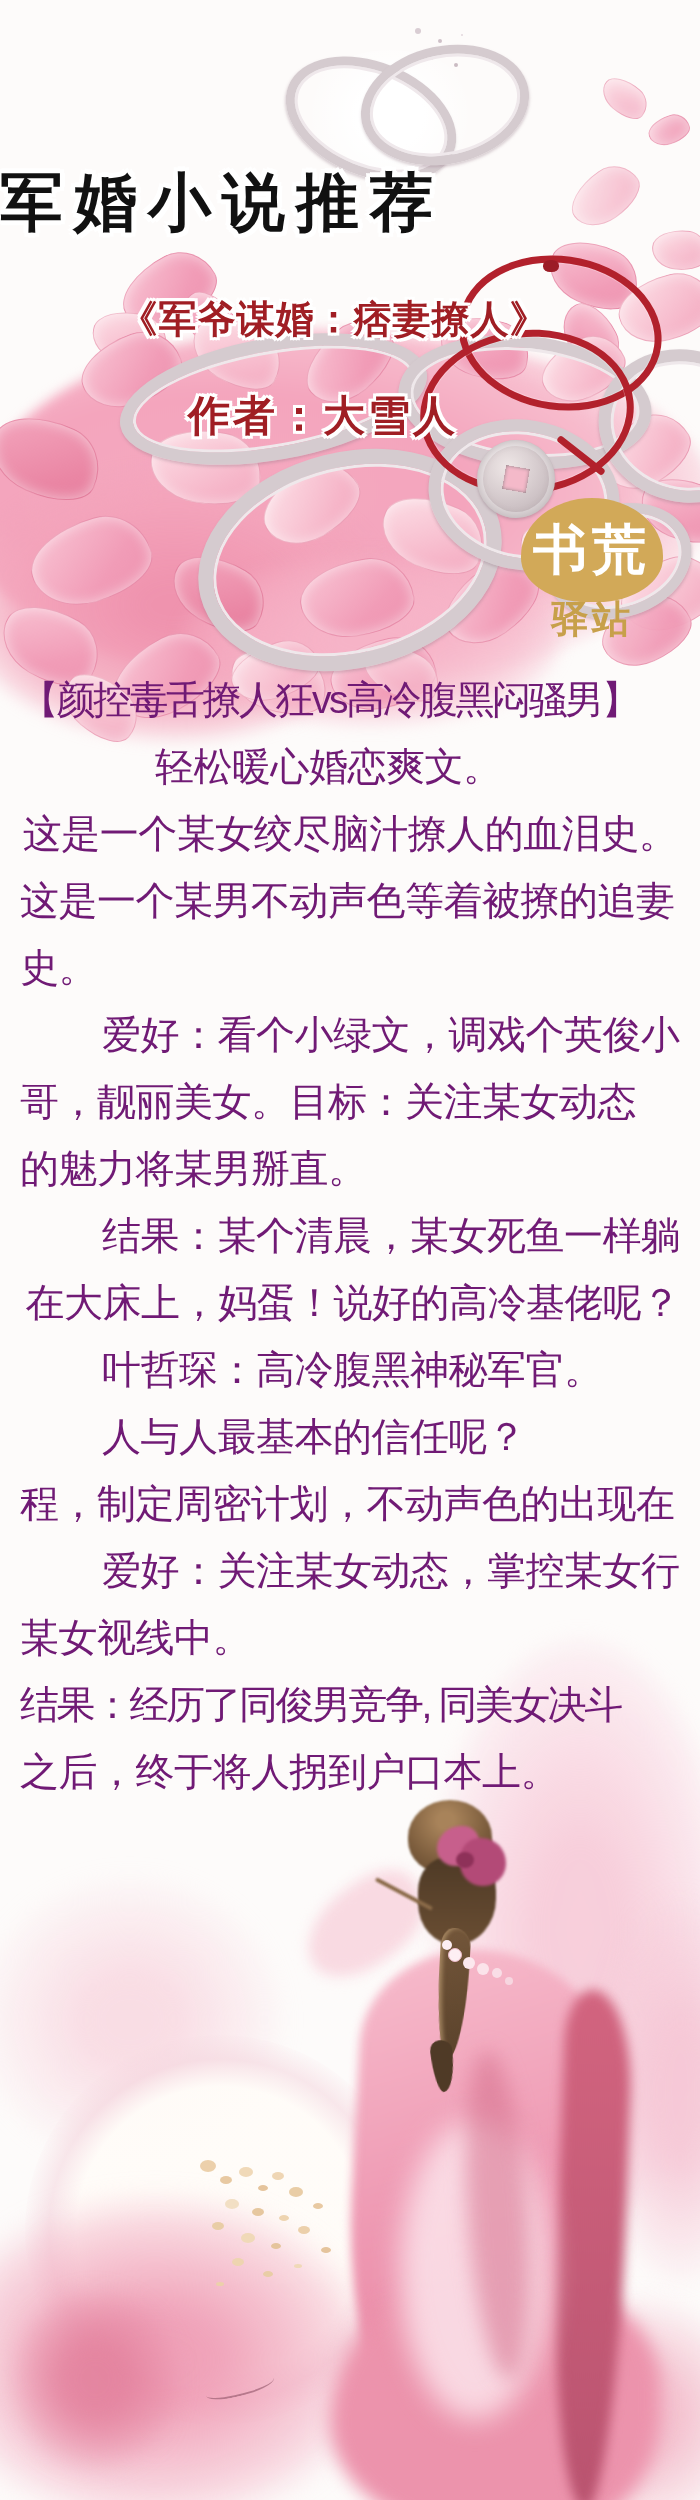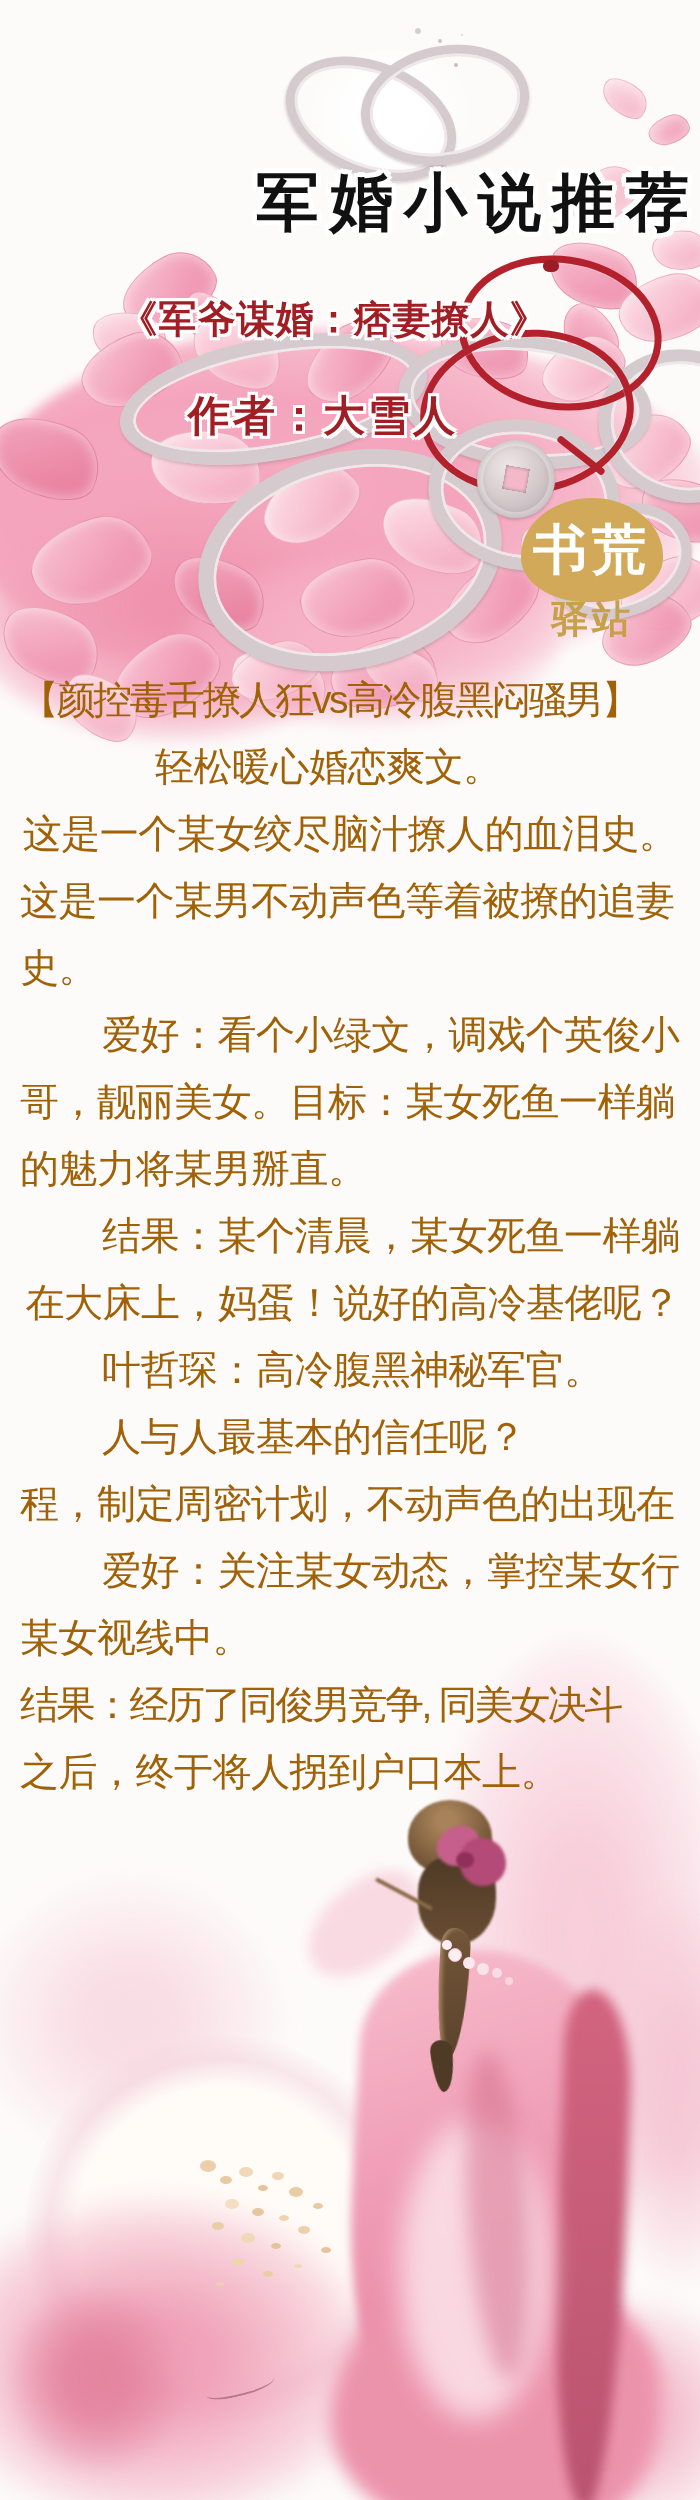--- a/index.html
+++ b/index.html
@@ -26,21 +26,21 @@
   .cordring{
     position:absolute;border-radius:50%;border:7px solid #b2212c;
     box-shadow:inset 0 0 0 1px rgba(255,255,255,.25);z-index:4;background:transparent;
   }
   .cordseg{position:absolute;background:#b2212c;border-radius:4px;z-index:4;}
   .knot{position:absolute;background:#9c1c26;border-radius:45%;z-index:4;}
   .wash{position:absolute;border-radius:50%;z-index:1;}
   .blob{position:absolute;z-index:1;}
   
   .main-title{
-    position:absolute;left:0;top:160px;width:700px;text-align:right;
+    position:absolute;left:0;top:160px;width:700px;text-align:left;
     font-size:63px;font-weight:900;letter-spacing:11px;color:#111;z-index:20;
     text-shadow:-4px -4px 0 #fff,4px -4px 0 #fff,-4px 4px 0 #fff,4px 4px 0 #fff,
                  0 -5px 0 #fff,0 5px 0 #fff,-5px 0 0 #fff,5px 0 0 #fff;
   }
   .book-title{
     position:absolute;left:0;top:294px;width:668px;text-align:center;
     font-family:"Liberation Serif", serif;
     font-size:38px;font-weight:700;letter-spacing:1px;color:#a01e24;z-index:20;
     text-shadow:-3px -3px 0 #fff,3px -3px 0 #fff,-3px 3px 0 #fff,3px 3px 0 #fff,
                  0 -3px 0 #fff,0 3px 0 #fff,-3px 0 0 #fff,3px 0 0 #fff;
@@ -58,21 +58,21 @@
     background:#d2a958;border-radius:52% 52% 48% 48% / 58% 58% 44% 44%;
     display:flex;align-items:center;justify-content:center;
     color:#fff;font-size:54px;font-weight:700;letter-spacing:5px;z-index:15;
   }
   .badge-sub{
     position:absolute;left:521px;top:594px;width:142px;text-align:center;
     color:#c7a04a;font-size:38px;font-weight:700;letter-spacing:3px;z-index:15;
   }
   .body-text{
     position:absolute;left:20px;top:666px;width:660px;z-index:20;
-    font-size:39px;line-height:67px;color:#a16207;letter-spacing:-0.5px;
+    font-size:39px;line-height:67px;color:#701a75;letter-spacing:-0.5px;
   }
   .body-line{white-space:nowrap;}
   
   .coin{
     position:absolute;left:477px;top:440px;width:78px;height:78px;border-radius:50%;
     background:radial-gradient(circle at 40% 35%,#ece4e4 5%,#cfc4c7 55%,#b1a5a9 100%);
     box-shadow:inset 0 0 0 6px rgba(255,255,255,.35), inset 0 0 10px #9a8d91, 0 2px 3px rgba(140,110,125,.4);
     z-index:5;display:flex;align-items:center;justify-content:center;
   }
   .coin-hole{
@@ -177,21 +177,21 @@
     <div class="badge-sub">驿站</div>
   </div>
 
   <div class="body-text" id="bodyText">
       <div class="body-line" style="padding-left: 0px; letter-spacing: -2.5px;">【颜控毒舌撩人狂vs高冷腹黑闷骚男】</div>
       <div class="body-line" style="padding-left: 135px;">轻松暖心婚恋爽文。</div>
       <div class="body-line" style="padding-left: 0px; text-align: center;">这是一个某女绞尽脑汁撩人的血泪史。</div>
       <div class="body-line" style="padding-left: 0px;">这是一个某男不动声色等着被撩的追妻</div>
       <div class="body-line" style="padding-left: 0px;">史。</div>
       <div class="body-line" style="padding-left: 82px;">爱好：看个小绿文，调戏个英俊小</div>
-      <div class="body-line" style="padding-left: 0px;">哥，靓丽美女。目标：某女死鱼一样躺</div>
+      <div class="body-line" style="padding-left: 0px;">哥，靓丽美女。目标：关注某女动态</div>
       <div class="body-line" style="padding-left: 0px;">的魅力将某男掰直。</div>
       <div class="body-line" style="padding-left: 82px;">结果：某个清晨，某女死鱼一样躺</div>
       <div class="body-line" style="padding-left: 0px; text-align: right;">在大床上，妈蛋！说好的高冷基佬呢？</div>
       <div class="body-line" style="padding-left: 82px;">叶哲琛：高冷腹黑神秘军官。</div>
       <div class="body-line" style="padding-left: 82px;">人与人最基本的信任呢？</div>
       <div class="body-line" style="padding-left: 0px;">程，制定周密计划，不动声色的出现在</div>
       <div class="body-line" style="padding-left: 82px;">爱好：关注某女动态，掌控某女行</div>
       <div class="body-line" style="padding-left: 0px;">某女视线中。</div>
       <div class="body-line" style="padding-left: 0px; letter-spacing: -2.5px;">结果：经历了同俊男竞争, 同美女决斗</div>
       <div class="body-line" style="padding-left: 0px;">之后，终于将人拐到户口本上。</div>

